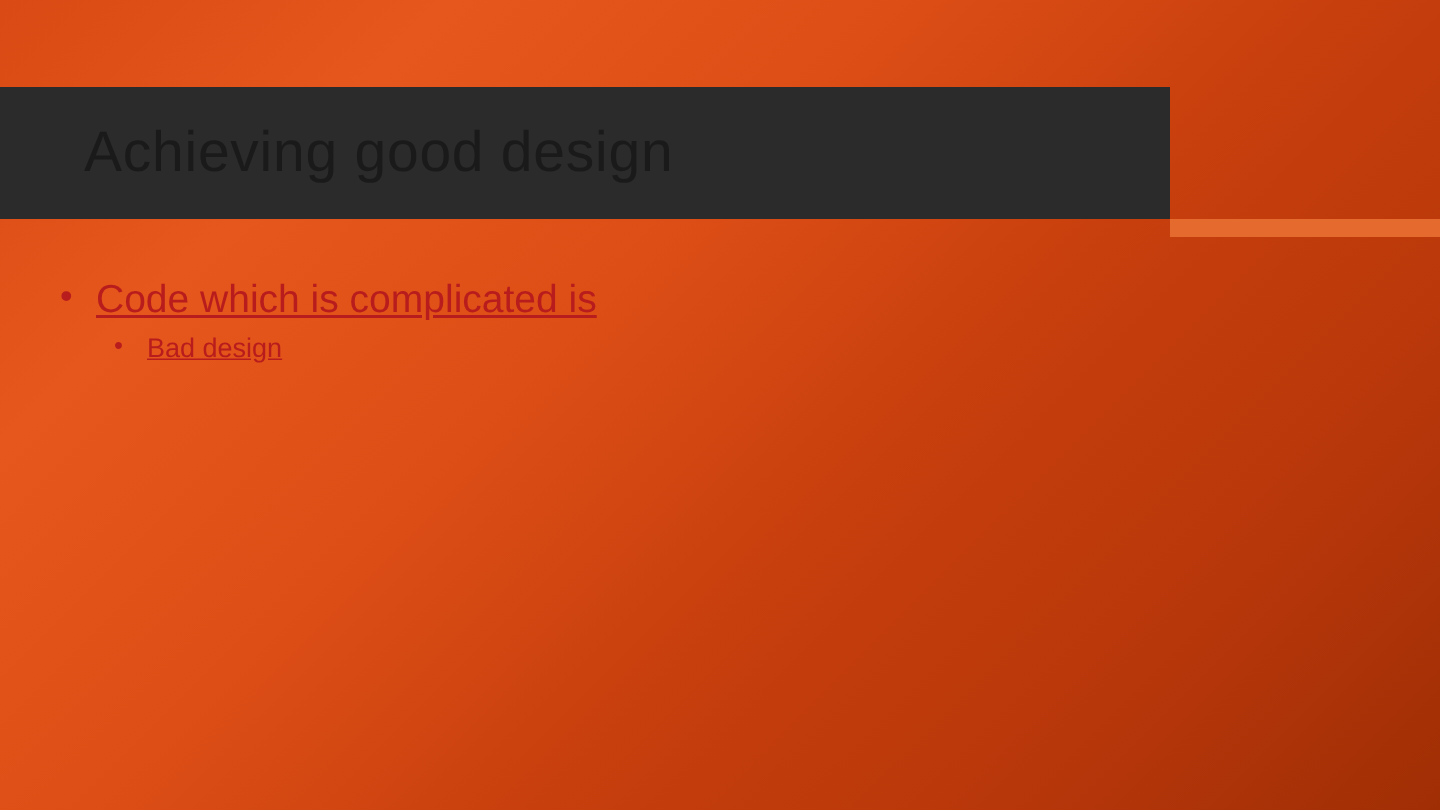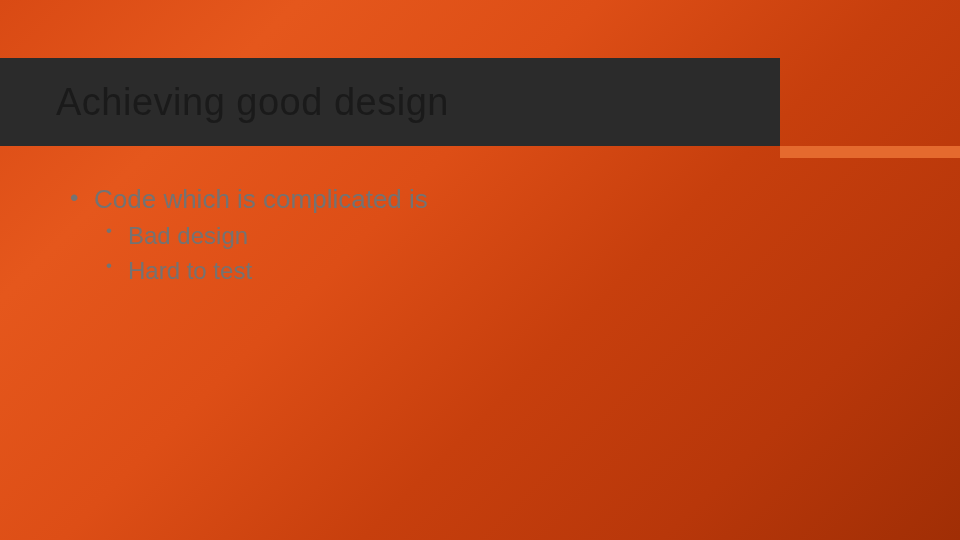--- a/index.html
+++ b/index.html
@@ -32,22 +32,23 @@
     }
     .title {
       font-size: 38px;
       color: #1a1a1a;
       font-weight: 400;
       letter-spacing: 0.5px;
     }
     .content {
       position: absolute;
       top: 184px;
-      left: 70px;
-      color: #737373;
+      left: 40px;
+      color: #b91c1c;
+      text-decoration: underline;
     }
     .level1 {
       list-style: none;
     }
     .level1-item {
       font-size: 26px;
       position: relative;
       padding-left: 24px;
       margin-bottom: 6px;
     }
@@ -57,21 +58,21 @@
       left: 0;
       top: 0;
       font-size: 24px;
     }
     .level2 {
       list-style: none;
       margin-top: 4px;
       margin-left: 12px;
     }
     .level2-item {
-      font-size: 24px;
+      font-size: 18px;
       position: relative;
       padding-left: 22px;
       line-height: 1.45;
     }
     .level2-item::before {
       content: "•";
       position: absolute;
       left: 0;
       top: 0;
       font-size: 17px;
@@ -84,17 +85,16 @@
   <h1 class="title">Achieving good design</h1>
 </div>
 <div class="accent-strip"></div>
 
 <div class="content">
   <ul class="level1">
     <li class="level1-item">
       <span>Code which is complicated is</span>
       <ul class="level2">
         <li class="level2-item"><span>Bad design</span></li>
-        <li class="level2-item"><span>Hard to test</span></li>
       </ul>
     </li>
   </ul>
 </div>
 
 </body></html>

